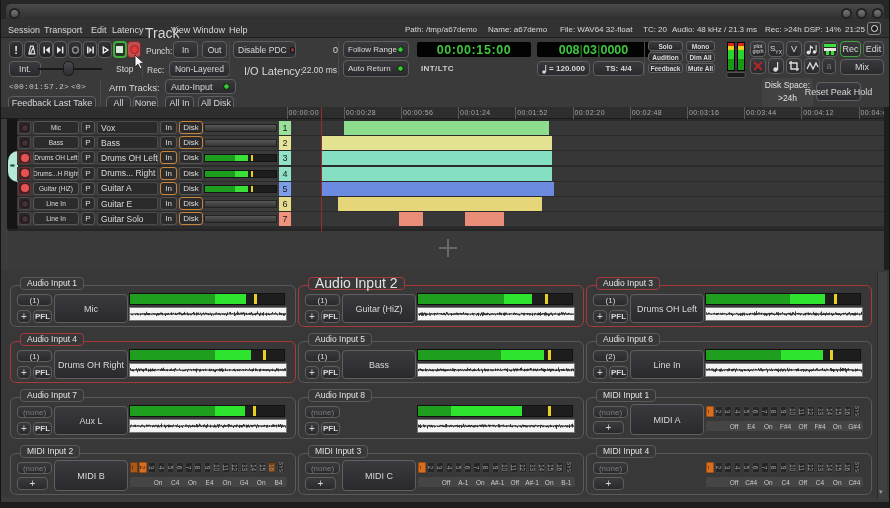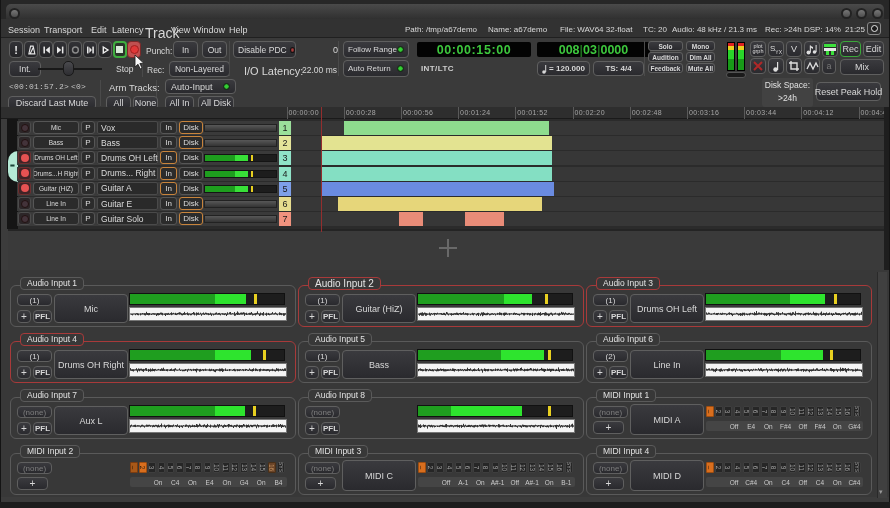--- a/index.html
+++ b/index.html
@@ -194,29 +194,29 @@
     </div>
 <div class="btn" style="left:840px;top:41px;width:21px;height:16px;font-size:9px;border:1.5px solid #3aa83a;">Rec</div>
 <div class="btn" style="left:863px;top:41px;width:21px;height:16px;font-size:9px;">Edit</div>
 <div class="btn" style="left:840px;top:59px;width:44px;height:16px;font-size:9px;">Mix</div>
 <div class="txt" style="left:9px;top:82px;font-size:8px;font-family:'Liberation Mono',monospace;color:#c4c4c4;letter-spacing:0.2px;">&lt;00:01:57.2&gt;</div>
 <div class="txt" style="left:71px;top:82px;font-size:8px;font-family:'Liberation Mono',monospace;color:#c4c4c4;letter-spacing:0.2px;">&lt;0&gt;</div>
 <div class="vline" style="left:156px;top:80px;height:26px;"></div>
 <div class="vline" style="left:100px;top:80px;height:26px;"></div>
 <div class="txt" style="left:109px;top:82px;font-size:9.5px;color:#d8d8d8;">Arm Tracks:</div>
 <div class="btn" style="left:165px;top:79px;width:71px;height:15px;font-size:9px;justify-content:space-between;padding:0 5px;">Auto-Input<span class="led" style="background:#35d035;"></span></div>
-<div class="btn" style="left:8px;top:96px;width:88px;height:14px;font-size:9px;">Discard Last Mute</div>
+<div class="btn" style="left:8px;top:96px;width:88px;height:14px;font-size:9px;">Feedback Last Take</div>
 <div class="btn" style="left:106px;top:96px;width:25px;height:14px;font-size:9px;">All</div>
 <div class="btn" style="left:133px;top:96px;width:25px;height:14px;font-size:9px;">None</div>
 <div class="btn" style="left:165px;top:96px;width:29px;height:14px;font-size:9px;">All In</div>
 <div class="btn" style="left:198px;top:96px;width:36px;height:14px;font-size:9px;">All Disk</div>
 <div class="abs" style="left:762px;top:78px;width:51px;height:29px;background:#424242;border-radius:3px;"></div>
 <div class="txt" style="left:762px;top:80px;width:51px;text-align:center;font-size:8.5px;color:#e0e0e0;">Disk Space:</div>
 <div class="txt" style="left:762px;top:93px;width:51px;text-align:center;font-size:8.5px;color:#e0e0e0;">&gt;24h</div>
-<div class="btn" style="left:816px;top:82px;width:65px;height:19px;font-size:9px;">Reset Peak Hold</div>
+<div class="btn" style="left:816px;top:82px;width:45px;height:19px;font-size:9px;">Reset Peak Hold</div>
 <div class="abs" style="left:0;top:107px;width:890px;height:12px;background:#2e2e2e;border-bottom:1px solid #1a1a1a;"></div>
 <div class="abs" style="left:286.5px;top:107px;width:1px;height:12px;background:#5a5a5a;"></div>
 <div class="txt" style="left:288.5px;top:109px;font-size:7px;color:#a6a6a6;letter-spacing:0.4px;">00:00:00</div>
 <div class="abs" style="left:343.7px;top:107px;width:1px;height:12px;background:#5a5a5a;"></div>
 <div class="txt" style="left:345.7px;top:109px;font-size:7px;color:#a6a6a6;letter-spacing:0.4px;">00:00:28</div>
 <div class="abs" style="left:400.9px;top:107px;width:1px;height:12px;background:#5a5a5a;"></div>
 <div class="txt" style="left:402.9px;top:109px;font-size:7px;color:#a6a6a6;letter-spacing:0.4px;">00:00:56</div>
 <div class="abs" style="left:458.1px;top:107px;width:1px;height:12px;background:#5a5a5a;"></div>
 <div class="txt" style="left:460.1px;top:109px;font-size:7px;color:#a6a6a6;letter-spacing:0.4px;">00:01:24</div>
 <div class="abs" style="left:515.3px;top:107px;width:1px;height:12px;background:#5a5a5a;"></div>
@@ -357,21 +357,21 @@
 <div class="btn" style="left:54px;top:294px;width:74px;height:29px;font-size:9px;">Mic</div>
 <div class="abs" style="left:129px;top:293px;width:156px;height:12px;background:#1d1d1d;border:1px solid #111;"></div>
 <div class="abs" style="left:130px;top:294px;width:85px;height:10px;background:#1f9e1f;"></div>
 <div class="abs" style="left:215px;top:294px;width:31px;height:10px;background:#2ee42e;"></div>
 <div class="abs" style="left:254px;top:294px;width:3px;height:10px;background:#e8d020;"></div>
 <div class="abs" style="left:129px;top:307px;width:158px;height:14px;background:#f4f4f4;border:1px solid #777;"></div>
 <svg class="abs" style="left:130px;top:308px;" width="156" height="12">
       <path d="M0.5 5.5 L0.5 6.5 M1.5 5.5 L1.5 6.9 M2.5 5.5 L2.5 7.4 M3.5 5.4 L3.5 6.6 M4.5 5.4 L4.5 6.5 M5.5 5.4 L5.5 7.2 M6.5 5.1 L6.5 6.5 M7.5 5.1 L7.5 7.1 M8.5 5.4 L8.5 7.3 M9.5 5.6 L9.5 6.5 M10.5 5.2 L10.5 7.4 M11.5 5.4 L11.5 6.7 M12.5 5.0 L12.5 6.6 M13.5 5.3 L13.5 6.6 M14.5 5.1 L14.5 7.2 M15.5 5.2 L15.5 7.5 M16.5 3.8 L16.5 6.8 M17.5 5.0 L17.5 7.0 M18.5 5.1 L18.5 7.3 M19.5 5.0 L19.5 7.1 M20.5 5.5 L20.5 6.6 M21.5 5.5 L21.5 7.0 M22.5 5.2 L22.5 6.6 M23.5 5.1 L23.5 6.7 M24.5 5.2 L24.5 6.9 M25.5 5.3 L25.5 6.7 M26.5 5.4 L26.5 8.0 M27.5 5.0 L27.5 7.2 M28.5 5.1 L28.5 7.4 M29.5 5.2 L29.5 7.0 M30.5 4.6 L30.5 6.5 M31.5 4.6 L31.5 6.8 M32.5 4.9 L32.5 7.4 M33.5 5.6 L33.5 6.6 M34.5 5.4 L34.5 6.9 M35.5 5.2 L35.5 8.0 M36.5 5.2 L36.5 6.8 M37.5 5.2 L37.5 7.0 M38.5 4.9 L38.5 6.8 M39.5 5.6 L39.5 6.9 M40.5 5.1 L40.5 6.6 M41.5 4.3 L41.5 7.2 M42.5 5.2 L42.5 6.7 M43.5 4.8 L43.5 6.4 M44.5 5.4 L44.5 6.5 M45.5 4.8 L45.5 7.0 M46.5 5.4 L46.5 7.1 M47.5 5.0 L47.5 6.7 M48.5 4.7 L48.5 6.4 M49.5 4.2 L49.5 6.7 M50.5 4.5 L50.5 6.5 M51.5 5.2 L51.5 7.2 M52.5 5.5 L52.5 7.4 M53.5 5.0 L53.5 6.9 M54.5 3.9 L54.5 6.9 M55.5 5.2 L55.5 6.8 M56.5 5.2 L56.5 6.4 M57.5 4.4 L57.5 7.1 M58.5 5.3 L58.5 7.4 M59.5 5.3 L59.5 6.7 M60.5 5.5 L60.5 7.3 M61.5 5.4 L61.5 7.2 M62.5 5.0 L62.5 6.4 M63.5 4.0 L63.5 6.6 M64.5 4.6 L64.5 7.3 M65.5 5.5 L65.5 6.6 M66.5 4.4 L66.5 7.6 M67.5 4.9 L67.5 6.8 M68.5 4.5 L68.5 6.9 M69.5 5.6 L69.5 6.8 M70.5 4.7 L70.5 6.5 M71.5 5.5 L71.5 7.8 M72.5 5.2 L72.5 6.6 M73.5 4.5 L73.5 6.7 M74.5 5.4 L74.5 7.0 M75.5 4.6 L75.5 6.4 M76.5 4.8 L76.5 6.7 M77.5 5.2 L77.5 6.7 M78.5 5.1 L78.5 7.2 M79.5 5.5 L79.5 6.9 M80.5 4.7 L80.5 6.8 M81.5 5.4 L81.5 7.9 M82.5 5.4 L82.5 6.6 M83.5 5.5 L83.5 7.4 M84.5 5.5 L84.5 6.8 M85.5 4.8 L85.5 6.8 M86.5 4.4 L86.5 6.6 M87.5 5.4 L87.5 6.8 M88.5 5.0 L88.5 6.8 M89.5 4.9 L89.5 6.8 M90.5 5.5 L90.5 7.4 M91.5 5.3 L91.5 6.4 M92.5 5.1 L92.5 6.8 M93.5 5.3 L93.5 6.8 M94.5 5.3 L94.5 7.1 M95.5 5.1 L95.5 6.7 M96.5 5.6 L96.5 8.0 M97.5 4.3 L97.5 6.9 M98.5 5.4 L98.5 6.5 M99.5 4.3 L99.5 6.4 M100.5 4.0 L100.5 6.7 M101.5 5.4 L101.5 6.7 M102.5 5.1 L102.5 6.4 M103.5 5.4 L103.5 6.5 M104.5 4.1 L104.5 7.8 M105.5 5.5 L105.5 7.6 M106.5 4.9 L106.5 6.6 M107.5 3.4 L107.5 7.0 M108.5 4.6 L108.5 6.8 M109.5 5.3 L109.5 6.9 M110.5 4.7 L110.5 6.6 M111.5 4.5 L111.5 6.7 M112.5 4.7 L112.5 6.7 M113.5 4.2 L113.5 6.4 M114.5 4.6 L114.5 7.9 M115.5 5.2 L115.5 6.6 M116.5 4.7 L116.5 7.0 M117.5 5.6 L117.5 6.8 M118.5 5.2 L118.5 6.7 M119.5 4.8 L119.5 6.9 M120.5 4.8 L120.5 6.9 M121.5 4.0 L121.5 6.6 M122.5 5.3 L122.5 7.5 M123.5 5.6 L123.5 7.1 M124.5 5.3 L124.5 6.9 M125.5 5.1 L125.5 7.5 M126.5 4.9 L126.5 6.7 M127.5 3.3 L127.5 6.4 M128.5 5.2 L128.5 6.6 M129.5 5.4 L129.5 8.0 M130.5 4.5 L130.5 7.4 M131.5 5.3 L131.5 6.7 M132.5 5.1 L132.5 7.3 M133.5 4.0 L133.5 7.7 M134.5 5.6 L134.5 6.5 M135.5 5.4 L135.5 6.9 M136.5 4.7 L136.5 7.8 M137.5 5.4 L137.5 6.7 M138.5 4.9 L138.5 7.0 M139.5 5.5 L139.5 7.3 M140.5 5.5 L140.5 6.9 M141.5 5.2 L141.5 6.8 M142.5 4.1 L142.5 6.5 M143.5 5.4 L143.5 6.7 M144.5 5.1 L144.5 6.7 M145.5 4.4 L145.5 6.4 M146.5 5.2 L146.5 6.8 M147.5 5.6 L147.5 7.3 M148.5 5.5 L148.5 6.4 M149.5 4.3 L149.5 7.1 M150.5 4.9 L150.5 6.9 M151.5 5.1 L151.5 7.2 M152.5 5.4 L152.5 6.7 M153.5 5.1 L153.5 7.8 M154.5 5.2 L154.5 7.7 M155.5 5.2 L155.5 6.7" stroke="#1c1c1c" stroke-width="0.9" fill="none"></path>
     </svg>
 <div class="abs" style="left:298px;top:285px;width:286px;height:42px;border:1.5px solid #a83a3a;border-radius:6px;"></div>
-<div class="abs" style="left:308px;top:277px;height:13px;padding:0 6px;background:#383838;border:1.5px solid #a83a3a;border-radius:4px;color:#e2e2e2;font-size:10px;line-height:9px;display:flex;align-items:center;">Audio Input 2</div>
+<div class="abs" style="left:308px;top:277px;height:13px;padding:0 6px;background:#383838;border:1.5px solid #a83a3a;border-radius:4px;color:#e2e2e2;font-size:14px;line-height:9px;display:flex;align-items:center;">Audio Input 2</div>
 <div class="btn" style="left:305px;top:294px;width:35px;height:12px;font-size:8px;">(1)</div>
 <div class="btn" style="left:305px;top:310px;width:14px;height:13px;font-size:10px;">+</div>
 <div class="btn" style="left:321px;top:310px;width:19px;height:13px;font-size:8px;font-weight:bold;">PFL</div>
 <div class="btn" style="left:342px;top:294px;width:74px;height:29px;font-size:9px;">Guitar (HiZ)</div>
 <div class="abs" style="left:417px;top:293px;width:156px;height:12px;background:#1d1d1d;border:1px solid #111;"></div>
 <div class="abs" style="left:418px;top:294px;width:86px;height:10px;background:#1f9e1f;"></div>
 <div class="abs" style="left:504px;top:294px;width:28px;height:10px;background:#2ee42e;"></div>
 <div class="abs" style="left:545px;top:294px;width:3px;height:10px;background:#e8d020;"></div>
 <div class="abs" style="left:417px;top:307px;width:158px;height:14px;background:#f4f4f4;border:1px solid #777;"></div>
 <svg class="abs" style="left:418px;top:308px;" width="156" height="12">
@@ -522,20 +522,21 @@
 <div class="abs" style="left:756.4px;top:422.5px;width:24px;text-align:center;font-size:6.5px;color:#cccccc;">On</div>
 <div class="abs" style="left:773.6px;top:422.5px;width:24px;text-align:center;font-size:6.5px;color:#cccccc;">F#4</div>
 <div class="abs" style="left:790.8px;top:422.5px;width:24px;text-align:center;font-size:6.5px;color:#cccccc;">Off</div>
 <div class="abs" style="left:808.0px;top:422.5px;width:24px;text-align:center;font-size:6.5px;color:#cccccc;">F#4</div>
 <div class="abs" style="left:825.2px;top:422.5px;width:24px;text-align:center;font-size:6.5px;color:#cccccc;">On</div>
 <div class="abs" style="left:842.4px;top:422.5px;width:24px;text-align:center;font-size:6.5px;color:#cccccc;">G#4</div>
 <div class="abs" style="left:10px;top:453px;width:286px;height:42px;border:1.5px solid #5a5a5a;border-radius:6px;"></div>
 <div class="abs" style="left:20px;top:445px;height:13px;padding:0 6px;background:#383838;border:1.5px solid #5a5a5a;border-radius:4px;color:#e2e2e2;font-size:8.5px;line-height:9px;display:flex;align-items:center;">MIDI Input 2</div>
 <div class="btn" style="left:17px;top:462px;width:35px;height:12px;font-size:8px;color:#7e7e7e;">(none)</div>
 <div class="btn" style="left:17px;top:477px;width:31px;height:13px;font-size:10px;">+</div>
+<div class="btn" style="left:54px;top:460px;width:74px;height:31px;font-size:9px;">MIDI B</div>
 <div class="abs" style="left:130.0px;top:462px;width:7.6px;height:10.5px;background:#a85818;border:1px solid #7c3c10;border-radius:1px;color:#2a1a08;font-size:6.5px;display:flex;align-items:center;justify-content:center;">
       <span style="transform:rotate(90deg);display:block;">–</span>
     </div>
 <div class="abs" style="left:139.2px;top:462px;width:7.6px;height:10.5px;background:#d86e1e;border:1px solid #a04e10;border-radius:1px;color:#30200e;font-size:6.5px;display:flex;align-items:center;justify-content:center;">
       <span style="transform:rotate(90deg);display:block;">2</span>
     </div>
 <div class="abs" style="left:148.4px;top:462px;width:7.6px;height:10.5px;background:#262626;border:1px solid #3e3e3e;border-radius:1px;color:#a0a0a0;font-size:6.5px;display:flex;align-items:center;justify-content:center;">
       <span style="transform:rotate(90deg);display:block;">3</span>
     </div>
 <div class="abs" style="left:157.6px;top:462px;width:7.6px;height:10.5px;background:#262626;border:1px solid #3e3e3e;border-radius:1px;color:#a0a0a0;font-size:6.5px;display:flex;align-items:center;justify-content:center;">
@@ -651,21 +652,20 @@
 <div class="abs" style="left:468.4px;top:478.5px;width:24px;text-align:center;font-size:6.5px;color:#cccccc;">On</div>
 <div class="abs" style="left:485.6px;top:478.5px;width:24px;text-align:center;font-size:6.5px;color:#cccccc;">A#-1</div>
 <div class="abs" style="left:502.8px;top:478.5px;width:24px;text-align:center;font-size:6.5px;color:#cccccc;">Off</div>
 <div class="abs" style="left:520.0px;top:478.5px;width:24px;text-align:center;font-size:6.5px;color:#cccccc;">A#-1</div>
 <div class="abs" style="left:537.2px;top:478.5px;width:24px;text-align:center;font-size:6.5px;color:#cccccc;">On</div>
 <div class="abs" style="left:554.4px;top:478.5px;width:24px;text-align:center;font-size:6.5px;color:#cccccc;">B-1</div>
 <div class="abs" style="left:586px;top:453px;width:286px;height:42px;border:1.5px solid #5a5a5a;border-radius:6px;"></div>
 <div class="abs" style="left:596px;top:445px;height:13px;padding:0 6px;background:#383838;border:1.5px solid #5a5a5a;border-radius:4px;color:#e2e2e2;font-size:8.5px;line-height:9px;display:flex;align-items:center;">MIDI Input 4</div>
 <div class="btn" style="left:593px;top:462px;width:35px;height:12px;font-size:8px;color:#7e7e7e;">(none)</div>
 <div class="btn" style="left:593px;top:477px;width:31px;height:13px;font-size:10px;">+</div>
-<div class="btn" style="left:630px;top:460px;width:74px;height:31px;font-size:9px;">MIDI D</div>
 <div class="abs" style="left:706.0px;top:462px;width:7.6px;height:10.5px;background:#d86e1e;border:1px solid #a04e10;border-radius:1px;color:#30200e;font-size:6.5px;display:flex;align-items:center;justify-content:center;">
       <span style="transform:rotate(90deg);display:block;">–</span>
     </div>
 <div class="abs" style="left:715.2px;top:462px;width:7.6px;height:10.5px;background:#262626;border:1px solid #3e3e3e;border-radius:1px;color:#a0a0a0;font-size:6.5px;display:flex;align-items:center;justify-content:center;">
       <span style="transform:rotate(90deg);display:block;">2</span>
     </div>
 <div class="abs" style="left:724.4px;top:462px;width:7.6px;height:10.5px;background:#262626;border:1px solid #3e3e3e;border-radius:1px;color:#a0a0a0;font-size:6.5px;display:flex;align-items:center;justify-content:center;">
       <span style="transform:rotate(90deg);display:block;">3</span>
     </div>
 <div class="abs" style="left:733.6px;top:462px;width:7.6px;height:10.5px;background:#262626;border:1px solid #3e3e3e;border-radius:1px;color:#a0a0a0;font-size:6.5px;display:flex;align-items:center;justify-content:center;">

